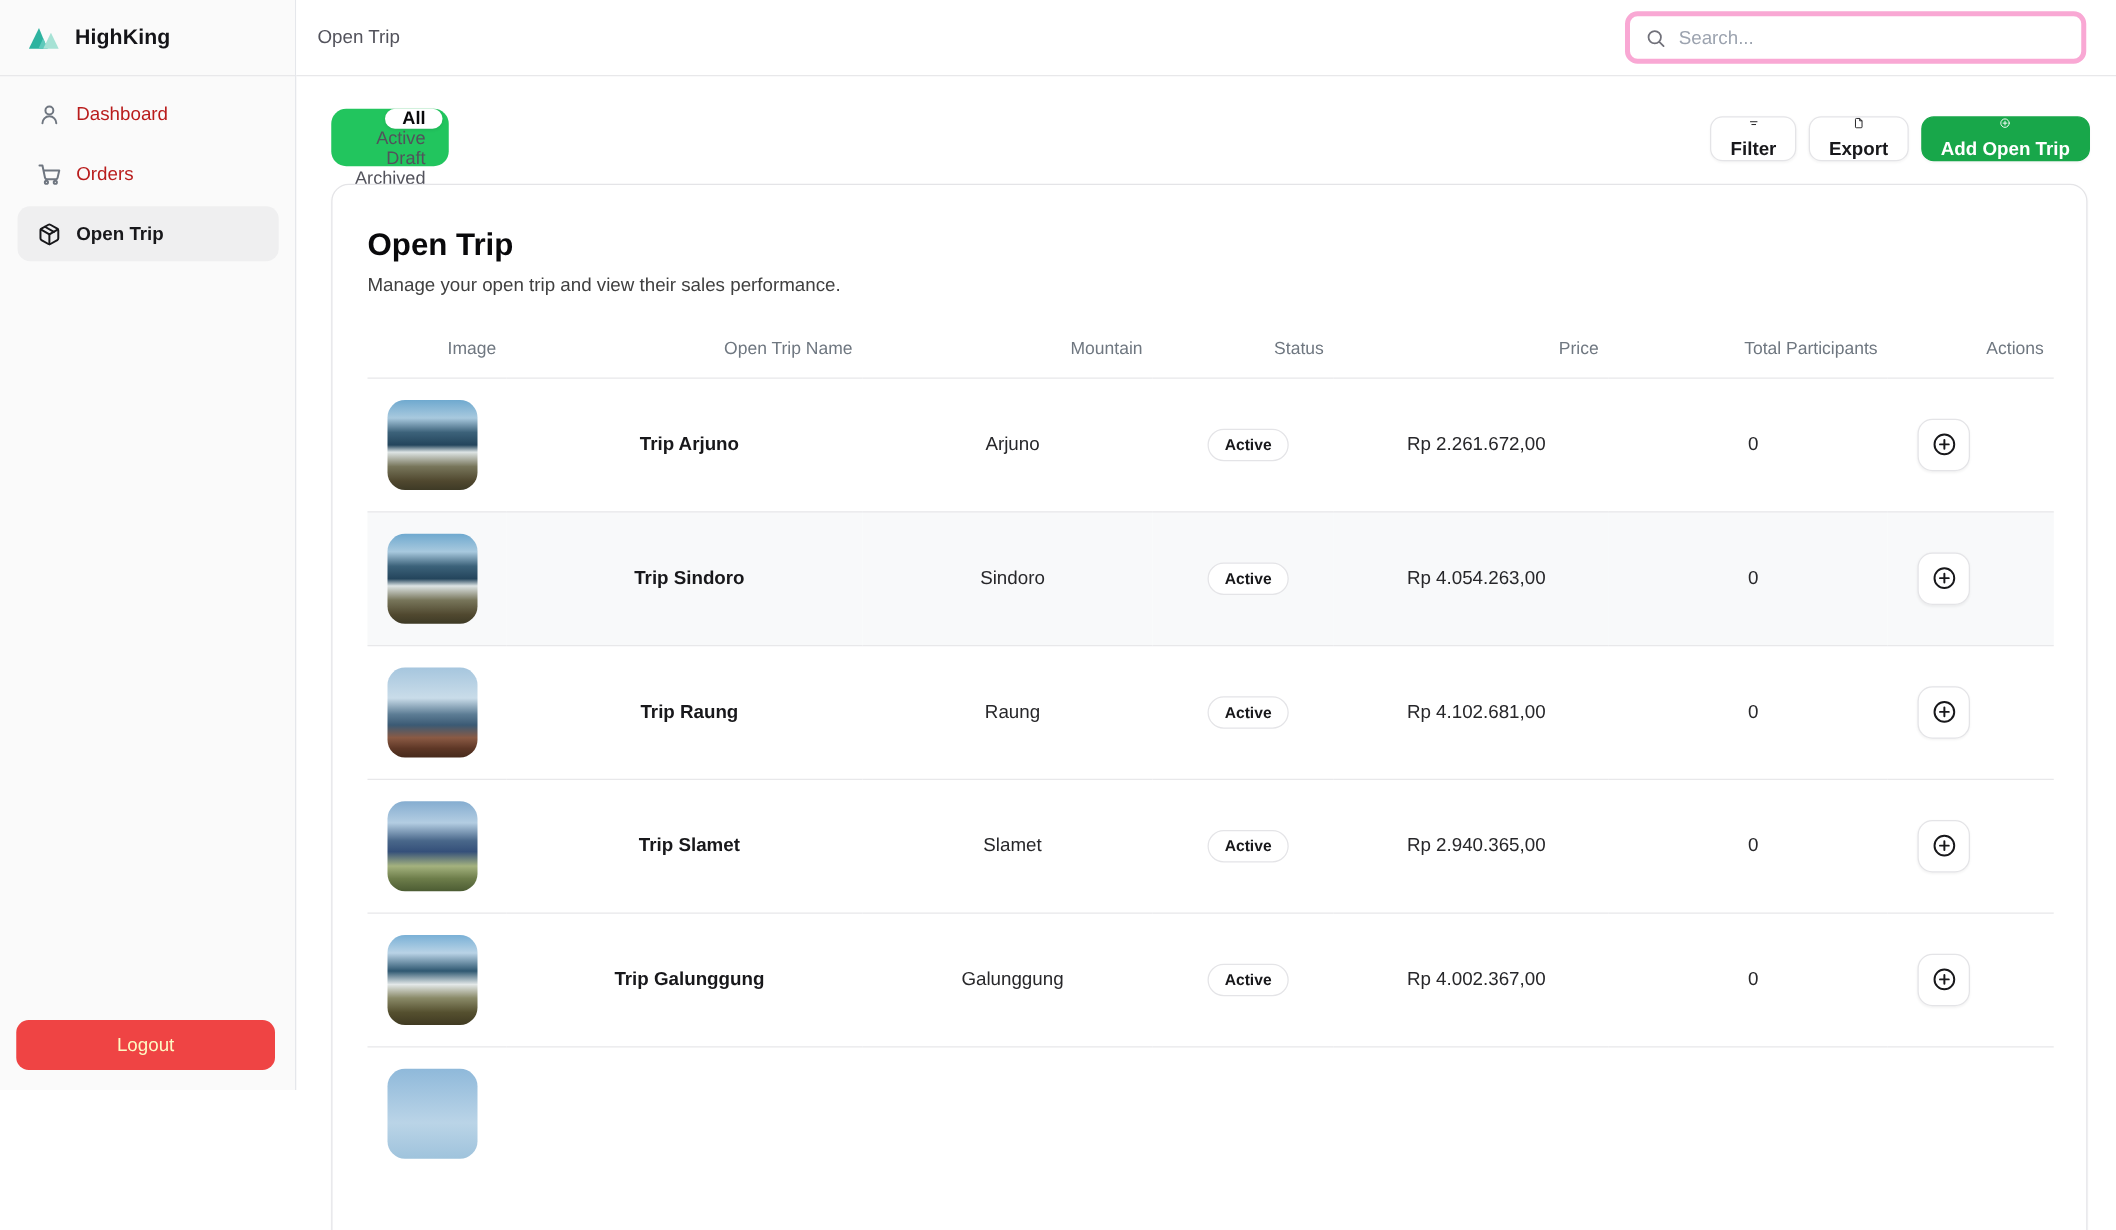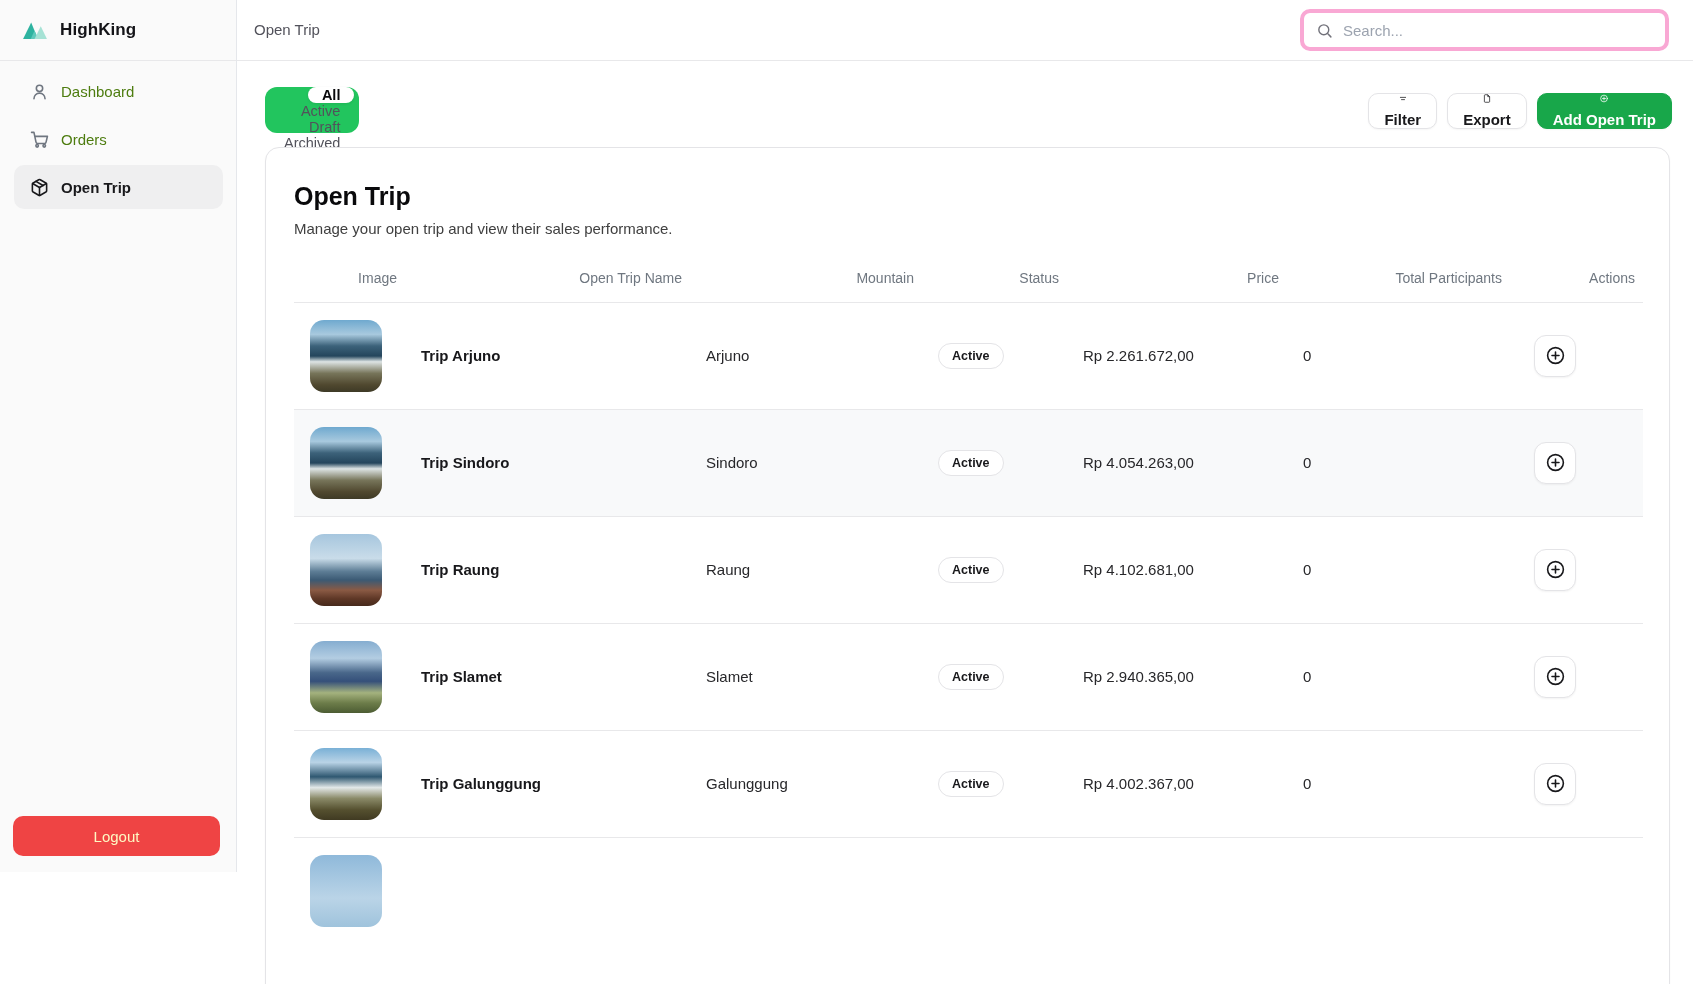--- a/index.html
+++ b/index.html
@@ -8,21 +8,21 @@
 
   
   .sidebar { position:absolute; left:0; top:0; width:237px; height:872px;
              background:#fafafa; border-right:1px solid #e5e7eb; }
   .logo-row { height:61px; display:flex; align-items:center; padding-left:22px;
               border-bottom:1px solid #e8e8ea; }
   .logo-mark { width:27px; height:21px; margin-right:11px; }
   .brand-name { font-size:17px; font-weight:700; color:#141418; letter-spacing:.1px; }
   .nav { padding:8px 13px 0 14px; display:flex; flex-direction:column; gap:4px; }
   .nav-item { height:44px; border-radius:10px; display:flex; align-items:center;
-              padding-left:16px; cursor:pointer; color:#4d7c0f; font-size:15px; }
+              padding-left:16px; cursor:pointer; color:#b91c1c; font-size:15px; }
   .nav-item svg { width:19px; height:19px; stroke:#6f7680; }
   .nav-item .nav-label { margin-left:12px; }
   .nav-item.active { background:#efeff0; color:#18181b; font-weight:600; }
   .nav-item.active svg { stroke:#18181b; }
   .logout-btn { position:absolute; left:13px; bottom:16px; width:207px; height:40px;
                 background:#ef4444; color:#fef9c3; border:none; border-radius:10px;
                 font-size:15px; font-weight:400; font-family:inherit; cursor:pointer; }
 
   
   .topbar { position:absolute; left:237px; top:0; right:0; height:61px;
@@ -57,21 +57,21 @@
   .card { position:absolute; left:265px; top:147px; width:1405px; height:920px;
           background:#fff; border:1px solid #e4e4e7; border-radius:14px;
           box-shadow:0 1px 2px rgba(0,0,0,.03); padding:34px 28px 0 28px; overflow:hidden; }
   .card-title { font-size:25px; line-height:29px; font-weight:700; color:#09090b; }
   .card-subtitle { margin-top:9px; font-size:15px; color:#404040; }
   table.trips { margin-top:17px; width:1349px; border-collapse:collapse; table-layout:fixed; }
   .trips th { height:48px; text-align:right; vertical-align:middle; padding:0 8px 0 16px;
               font-size:14px; font-weight:500; color:#6f7780;
               border-bottom:1px solid #e8e8ea; }
   .trips td { height:107px; vertical-align:middle; padding:0 8px 0 16px;
-              border-bottom:1px solid #e8e8ea; font-size:15px; color:#27272a; }
+              border-bottom:1px solid #e8e8ea; font-size:15px; color:#27272a;text-align:center; }
   .trips tr.hovered td { background:#f8f9fa; }
   .trips tr.partial td { border-bottom:none; }
   .thumb { width:72px; height:72px; border-radius:14px; display:block; }
   .trip-name { font-weight:600; color:#18181b; }
   .badge { display:inline-block; padding:5px 13px; border:1px solid #e4e4e7;
            border-radius:999px; background:#fff; font-size:12.5px; font-weight:700;
            color:#18181b; }
   .row-action { width:42px; height:42px; margin-left:8px; border:1px solid #e4e4e7;
                 border-radius:12px; background:#fff; cursor:pointer;
                 display:flex; align-items:center; justify-content:center;

